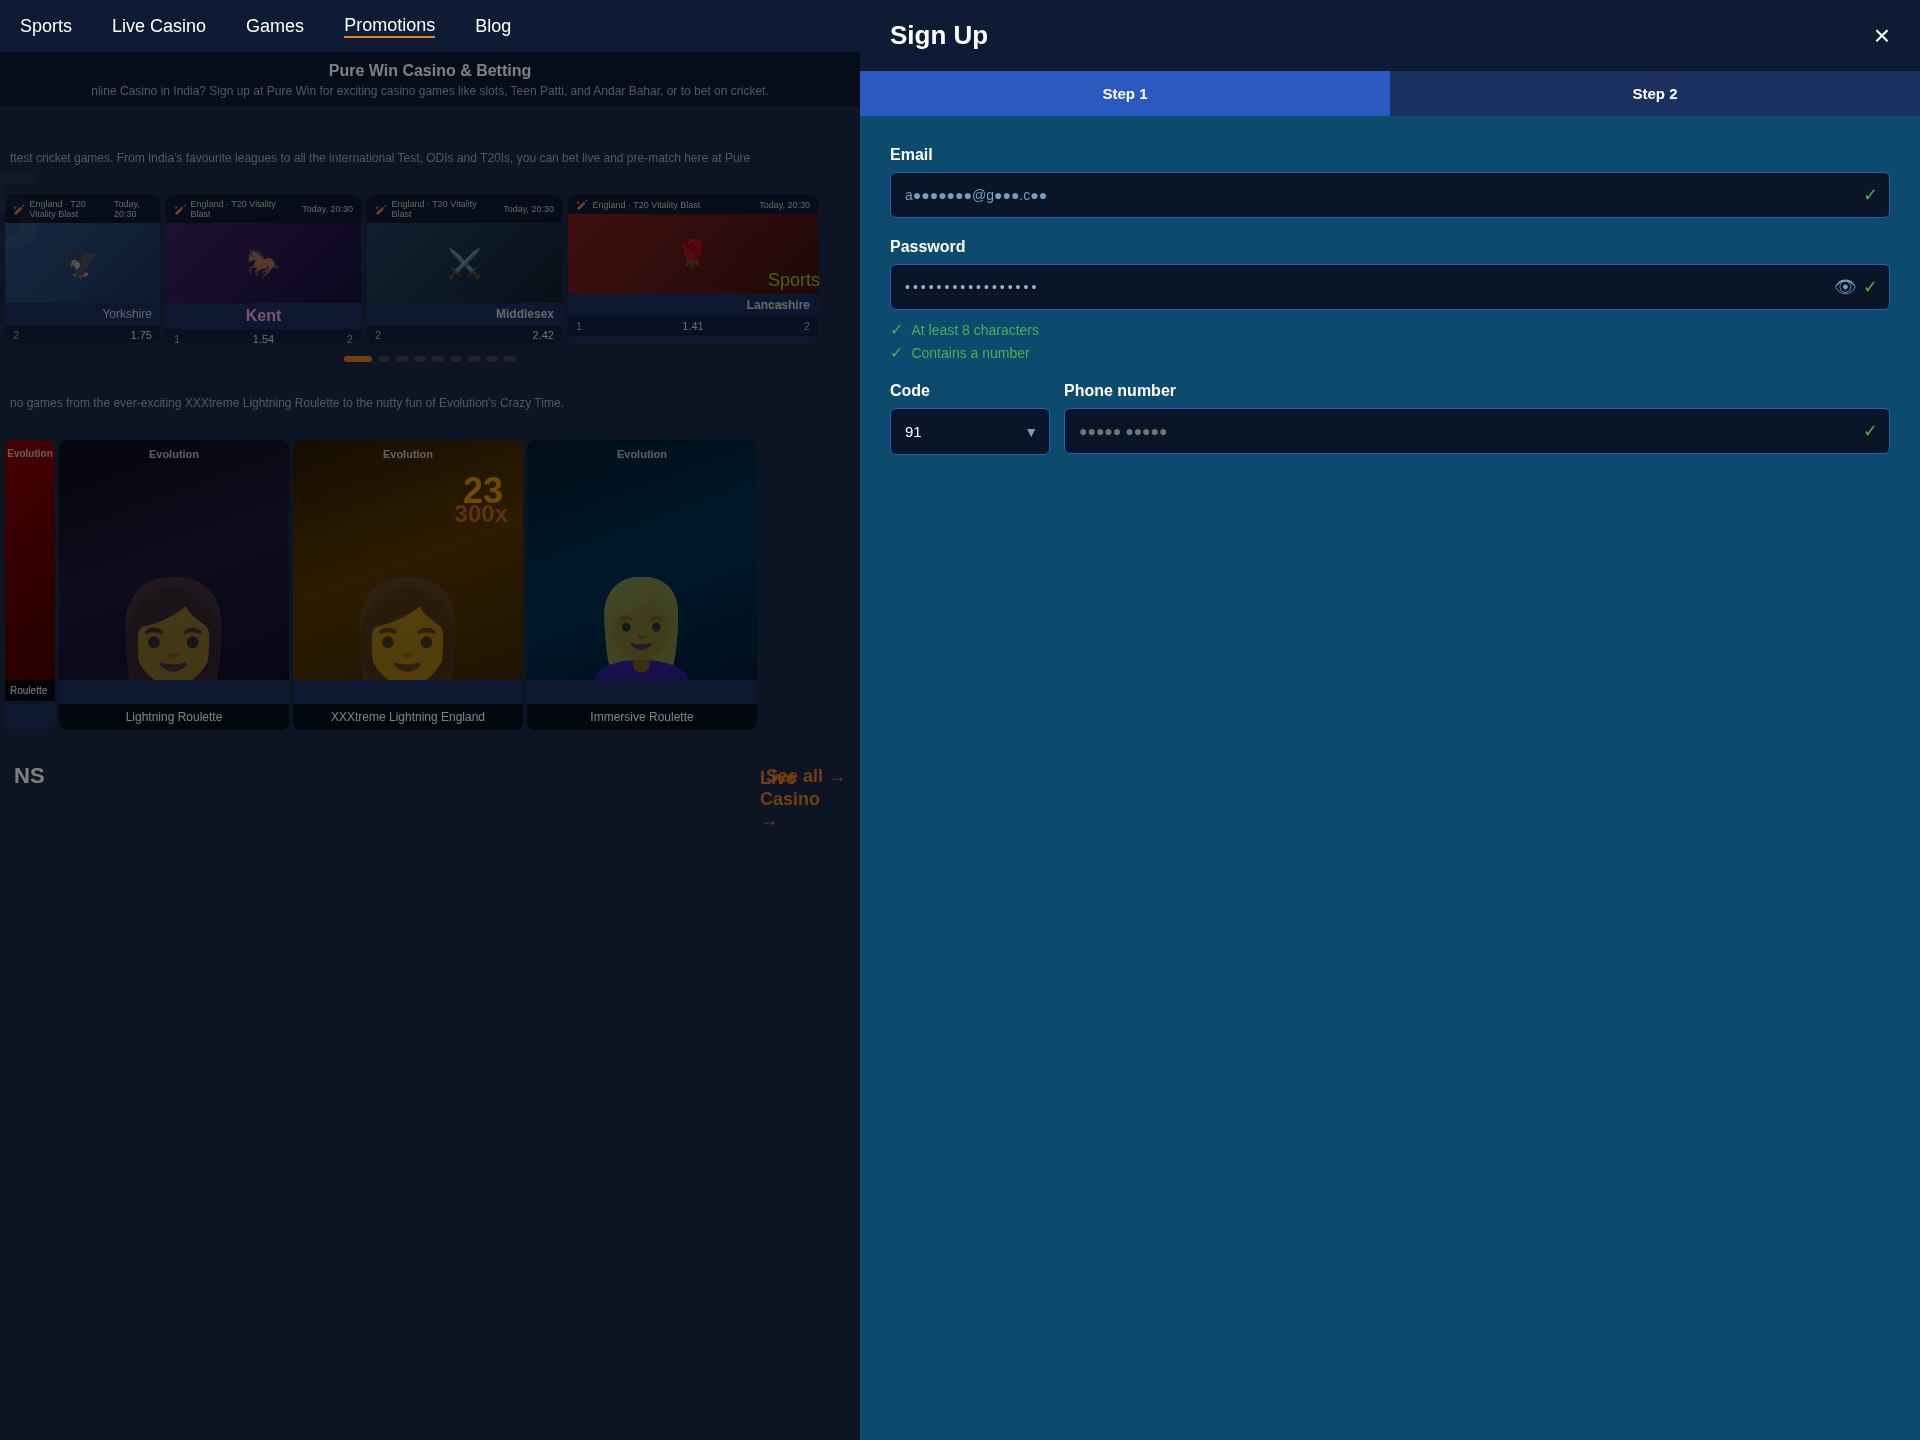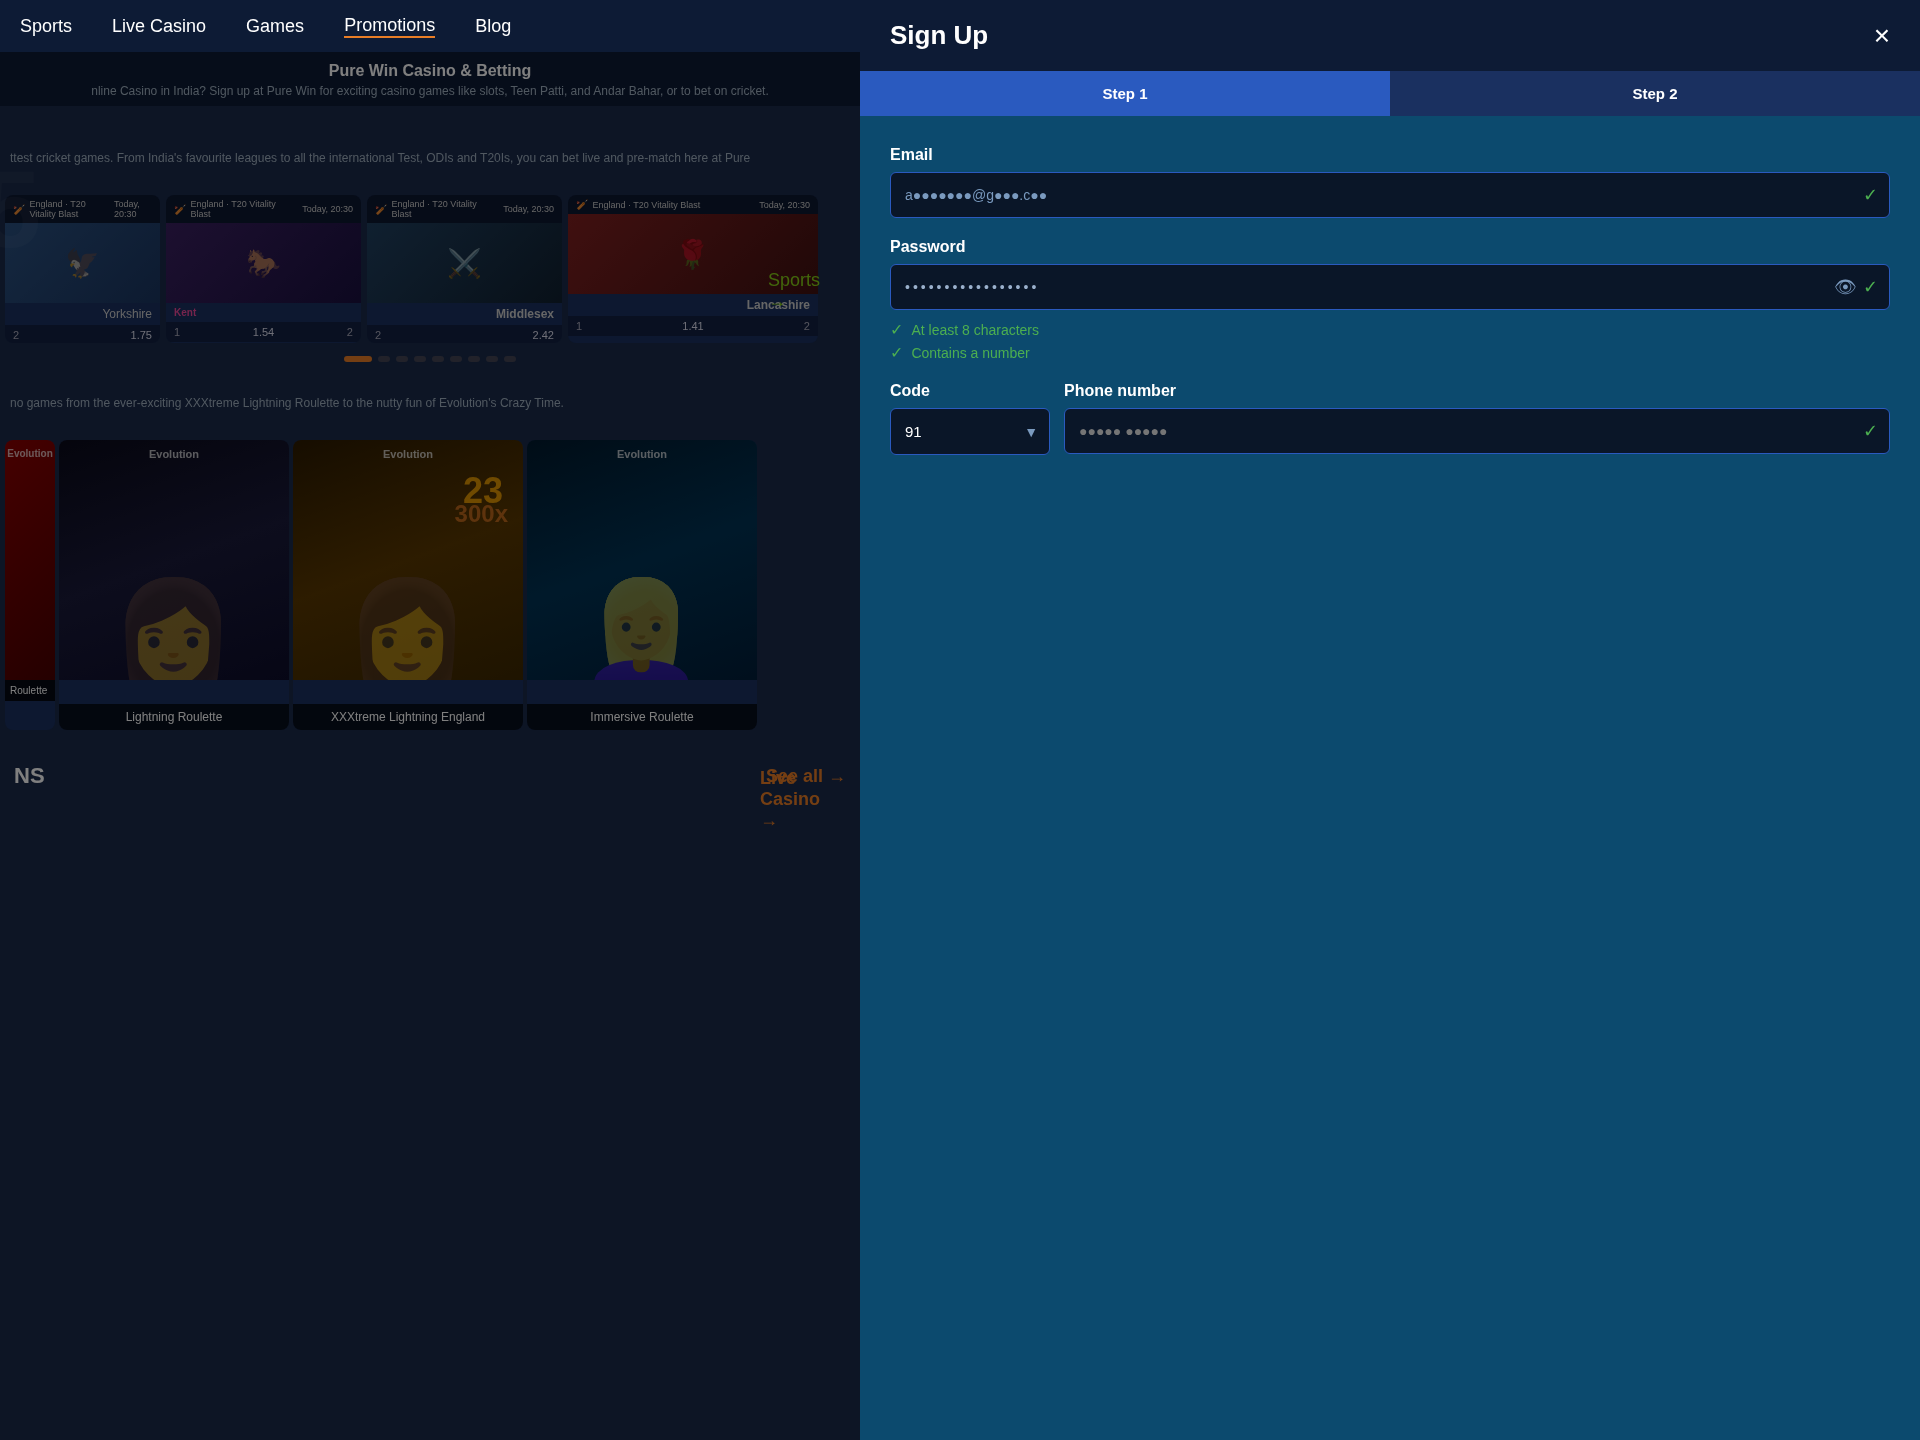--- a/index.html
+++ b/index.html
@@ -424,21 +424,21 @@
     <div class="sport-card" style="flex:0 0 195px;">
       <div class="sport-card-header">
         <span>🏏</span>
           <span style="font-size:9px;">England · T20 Vitality Blast</span>
         <span style="margin-left:auto;font-size:9px;">Today, 20:30</span>
       </div>
       <div style="height:80px;background:linear-gradient(135deg,#3a2060,#1a1040);display:flex;align-items:center;justify-content:center;">
         <span style="font-size:28px;opacity:0.6;">🐎</span>
       </div>
       <div style="padding:4px 8px;background:#1a3060;">
-        <div style="color:#ec4899;font-size:10px;text-align:left;font-weight:bold;">Kent</div>
+        <div style="color:#f9a8d4;font-size:16px;text-align:center;font-weight:bold;">Kent</div>
       </div>
       <div style="display:flex;justify-content:space-between;padding:4px 8px;background:rgba(0,0,0,0.3);">
         <span style="color:#aab;font-size:11px;">1</span>
         <span style="color:#dde;font-size:11px;">1.54</span>
         <span style="color:#aab;font-size:11px;">2</span>
       </div>
     </div>
 
     <div class="sport-card" style="flex:0 0 195px;">
       <div class="sport-card-header">

